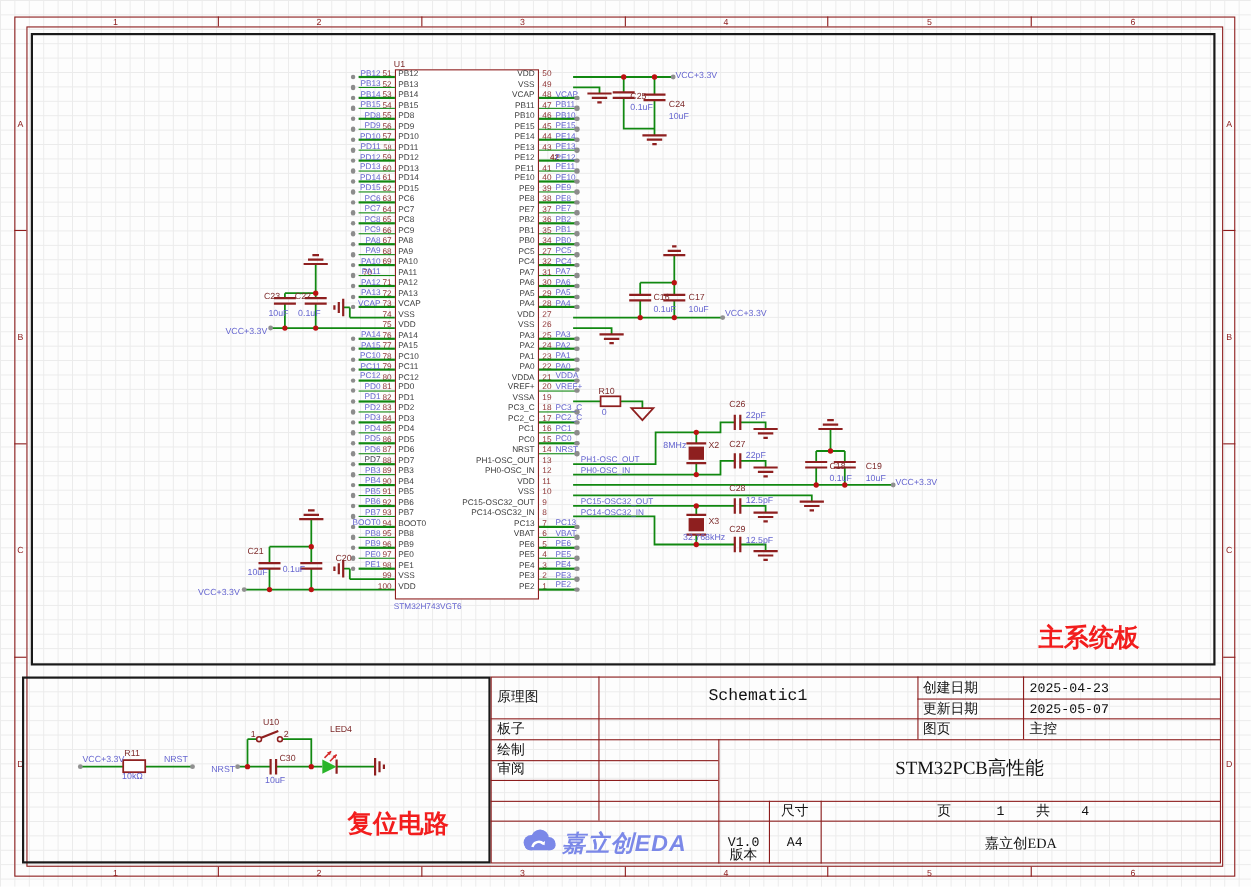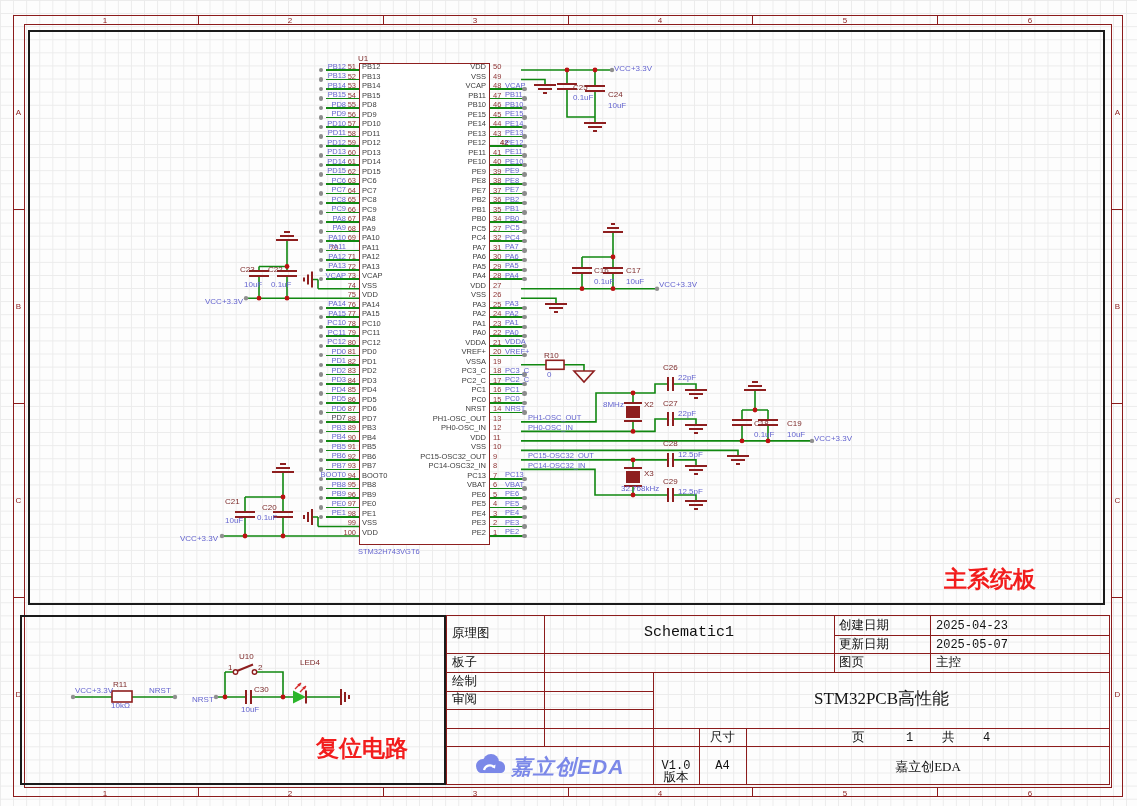--- a/index.html
+++ b/index.html
@@ -201,21 +201,21 @@
       <div class="pnum" style="left: 330px; top: 109.55px; width: 26px; text-align: right;">56</div>
       <div class="pname" style="left: 362px; top: 109.55px;">PD9</div>
       <div class="stub" style="left: 326px; top: 116.75px; width: 33px;"></div>
       <div class="gdot" style="left: 318.8px; top: 115.35px;"></div>
       <div class="nlab" style="left: 246px; top: 109.05px; width: 100px; text-align: right; color: rgb(101, 101, 207);">PD9</div>
       <div class="pnum" style="left: 330px; top: 119.06px; width: 26px; text-align: right;">57</div>
       <div class="pname" style="left: 362px; top: 119.06px;">PD10</div>
       <div class="stub" style="left: 326px; top: 126.26px; width: 33px;"></div>
       <div class="gdot" style="left: 318.8px; top: 124.86px;"></div>
       <div class="nlab" style="left: 246px; top: 118.56px; width: 100px; text-align: right; color: rgb(101, 101, 207);">PD10</div>
-      <div class="pnum" style="left: 330px; top: 128.57px; width: 26px; text-align: right;">58</div>
+      <div class="pnum" style="left: 330px; top: 128.57px; width: 26px; text-align: right; font-family: Liberation Serif, serif;">58</div>
       <div class="pname" style="left: 362px; top: 128.57px;">PD11</div>
       <div class="stub" style="left: 326px; top: 135.77px; width: 33px;"></div>
       <div class="gdot" style="left: 318.8px; top: 134.37px;"></div>
       <div class="nlab" style="left: 246px; top: 128.07px; width: 100px; text-align: right; color: rgb(101, 101, 207);">PD11</div>
       <div class="pnum" style="left: 330px; top: 138.08px; width: 26px; text-align: right;">59</div>
       <div class="pname" style="left: 362px; top: 138.08px;">PD12</div>
       <div class="stub" style="left: 326px; top: 145.28px; width: 33px;"></div>
       <div class="gdot" style="left: 318.8px; top: 143.88px;"></div>
       <div class="nlab" style="left: 246px; top: 137.58px; width: 100px; text-align: right; color: rgb(101, 101, 207);">PD12</div>
       <div class="pnum" style="left: 330px; top: 147.59px; width: 26px; text-align: right;">60</div>
@@ -659,21 +659,21 @@
   <div class="cref" style="left:644px;top:469px;">X3</div>
   <div class="cval" style="left:621px;top:484px;">32.768kHz</div>
   <div class="cref" style="left:544px;top:351px;">R10</div>
   <div class="cval" style="left:547px;top:370px;">0</div>
   <div class="cref" style="left:240px;top:265px;">C23</div>
   <div class="cval" style="left:244px;top:280px;">10uF</div>
   <div class="cref" style="left:268px;top:265px;">C22</div>
   <div class="cval" style="left:271px;top:280px;">0.1uF</div>
   <div class="cref" style="left:225px;top:497px;">C21</div>
   <div class="cval" style="left:225px;top:516px;">10uF</div>
-  <div class="cref" style="left:262px;top:503px;">C20</div>
+  <div class="cref" style="left:262px;top:503px;padding-left:43px;">C20</div>
   <div class="cval" style="left:257px;top:513px;">0.1uF</div>
   <div class="cref" style="left:113px;top:680px;">R11</div>
   <div class="cval" style="left:111px;top:701px;">10kΩ</div>
   <div class="cref" style="left:239px;top:652px;">U10</div>
   <div class="cref" style="left:228px;top:663px;">1</div>
   <div class="cref" style="left:258px;top:663px;">2</div>
   <div class="cref" style="left:254px;top:685px;">C30</div>
   <div class="cval" style="left:241px;top:705px;">10uF</div>
   <div class="cref" style="left:300px;top:658px;">LED4</div>
 

